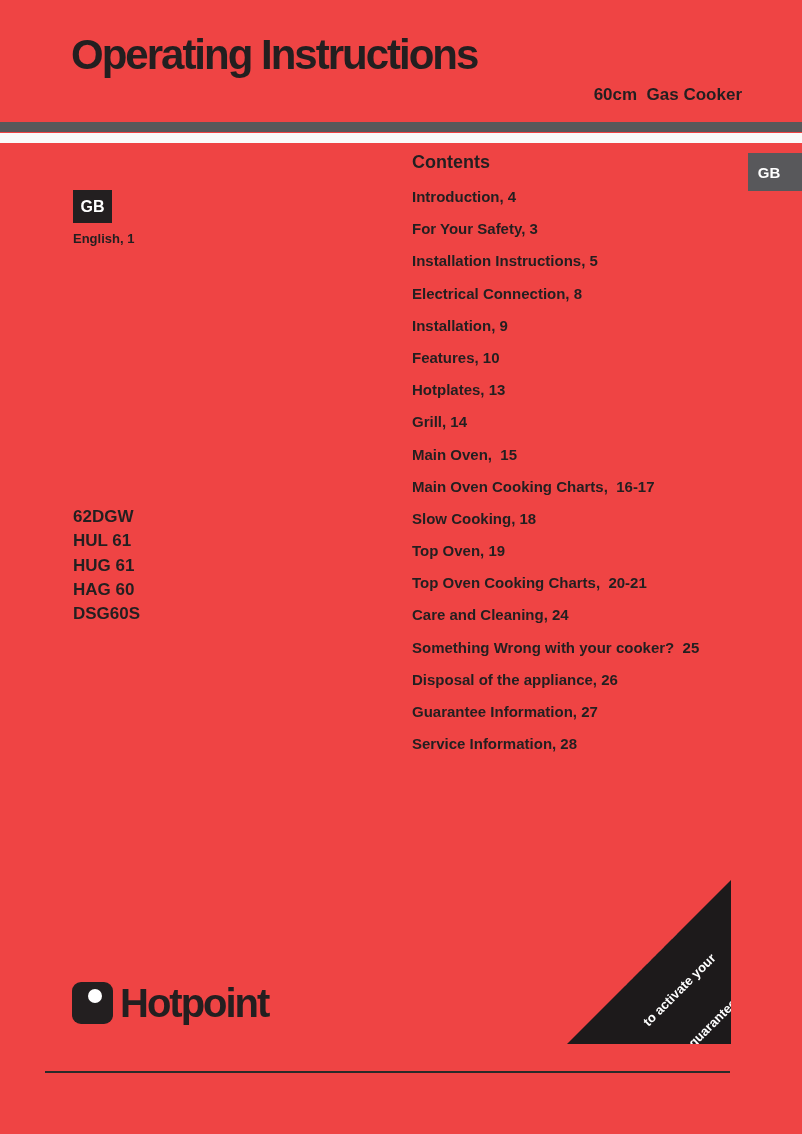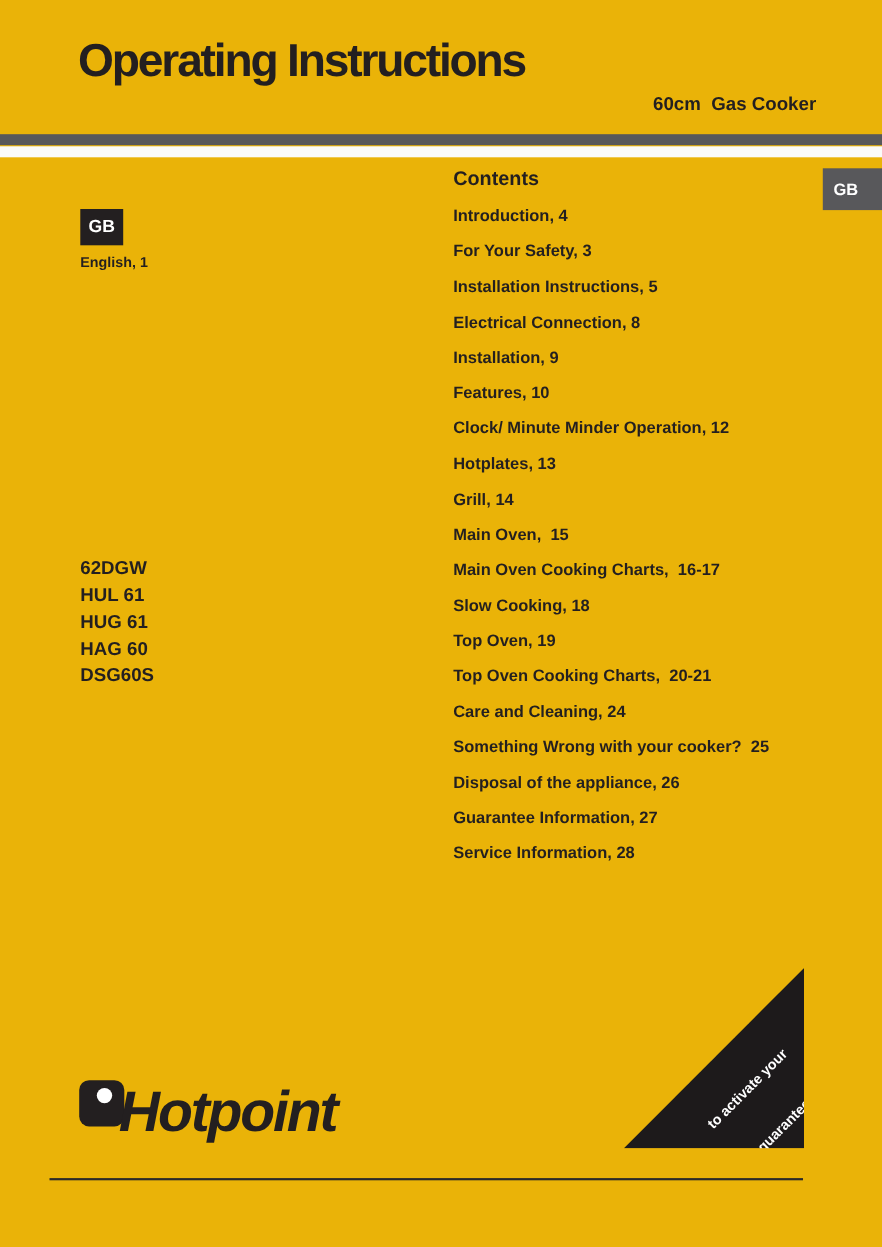--- a/index.html
+++ b/index.html
@@ -1,19 +1,19 @@
 <!DOCTYPE html>
 <html><head>
 <meta charset="utf-8">
 <style>
   html,body{margin:0;padding:0;background:#ffffff;}
   .page{
     position:relative;
     width:802px;height:1134px;
-    background:#eab308;
+    background:#ef4444;
     font-family:"Liberation Sans",sans-serif;
     color:#231f20;
     overflow:hidden;
   }
   .abs{position:absolute;}
   .doc-title{
     left:71px;top:31px;
     font-size:42px;font-weight:bold;letter-spacing:-2px;
     white-space:pre;
   }
@@ -64,24 +64,23 @@
   }
   .logo-mark{
     left:72px;top:982px;width:41px;height:42px;
     background:#231f20;border-radius:9px;
   }
   .logo-mark .dot{
     position:absolute;left:16px;top:7px;width:14px;height:14px;
     border-radius:50%;background:#ffffff;
   }
   .logo-word{
-    left:108px;top:981px;
-    font-size:52px;font-weight:bold;letter-spacing:-2px;
+    left:120px;top:981px;
+    font-size:40px;font-weight:bold;letter-spacing:-2px;
     color:#231f20;
-    font-style:italic;
   }
   .guarantee-triangle{
     left:567px;top:880px;width:164px;height:164px;
     background:#1d1a1b;
     -webkit-clip-path:polygon(100% 0,100% 100%,0 100%);
     clip-path:polygon(100% 0,100% 100%,0 100%);
   }
   .guarantee-text{
     position:absolute;inset:0;
     display:flex;align-items:center;justify-content:center;
@@ -128,21 +127,20 @@
 
   <div class="abs contents-heading">Contents</div>
 
   <div class="abs contents-list">
     <div class="toc-item">Introduction, 4</div>
     <div class="toc-item">For Your Safety, 3</div>
     <div class="toc-item">Installation Instructions, 5</div>
     <div class="toc-item">Electrical Connection, 8</div>
     <div class="toc-item">Installation, 9</div>
     <div class="toc-item">Features, 10</div>
-    <div class="toc-item">Clock/ Minute Minder Operation, 12</div>
     <div class="toc-item">Hotplates, 13</div>
     <div class="toc-item">Grill, 14</div>
     <div class="toc-item">Main Oven,  15</div>
     <div class="toc-item">Main Oven Cooking Charts,  16-17</div>
     <div class="toc-item">Slow Cooking, 18</div>
     <div class="toc-item">Top Oven, 19</div>
     <div class="toc-item">Top Oven Cooking Charts,  20-21</div>
     <div class="toc-item">Care and Cleaning, 24</div>
     <div class="toc-item">Something Wrong with your cooker?  25</div>
     <div class="toc-item">Disposal of the appliance, 26</div>

